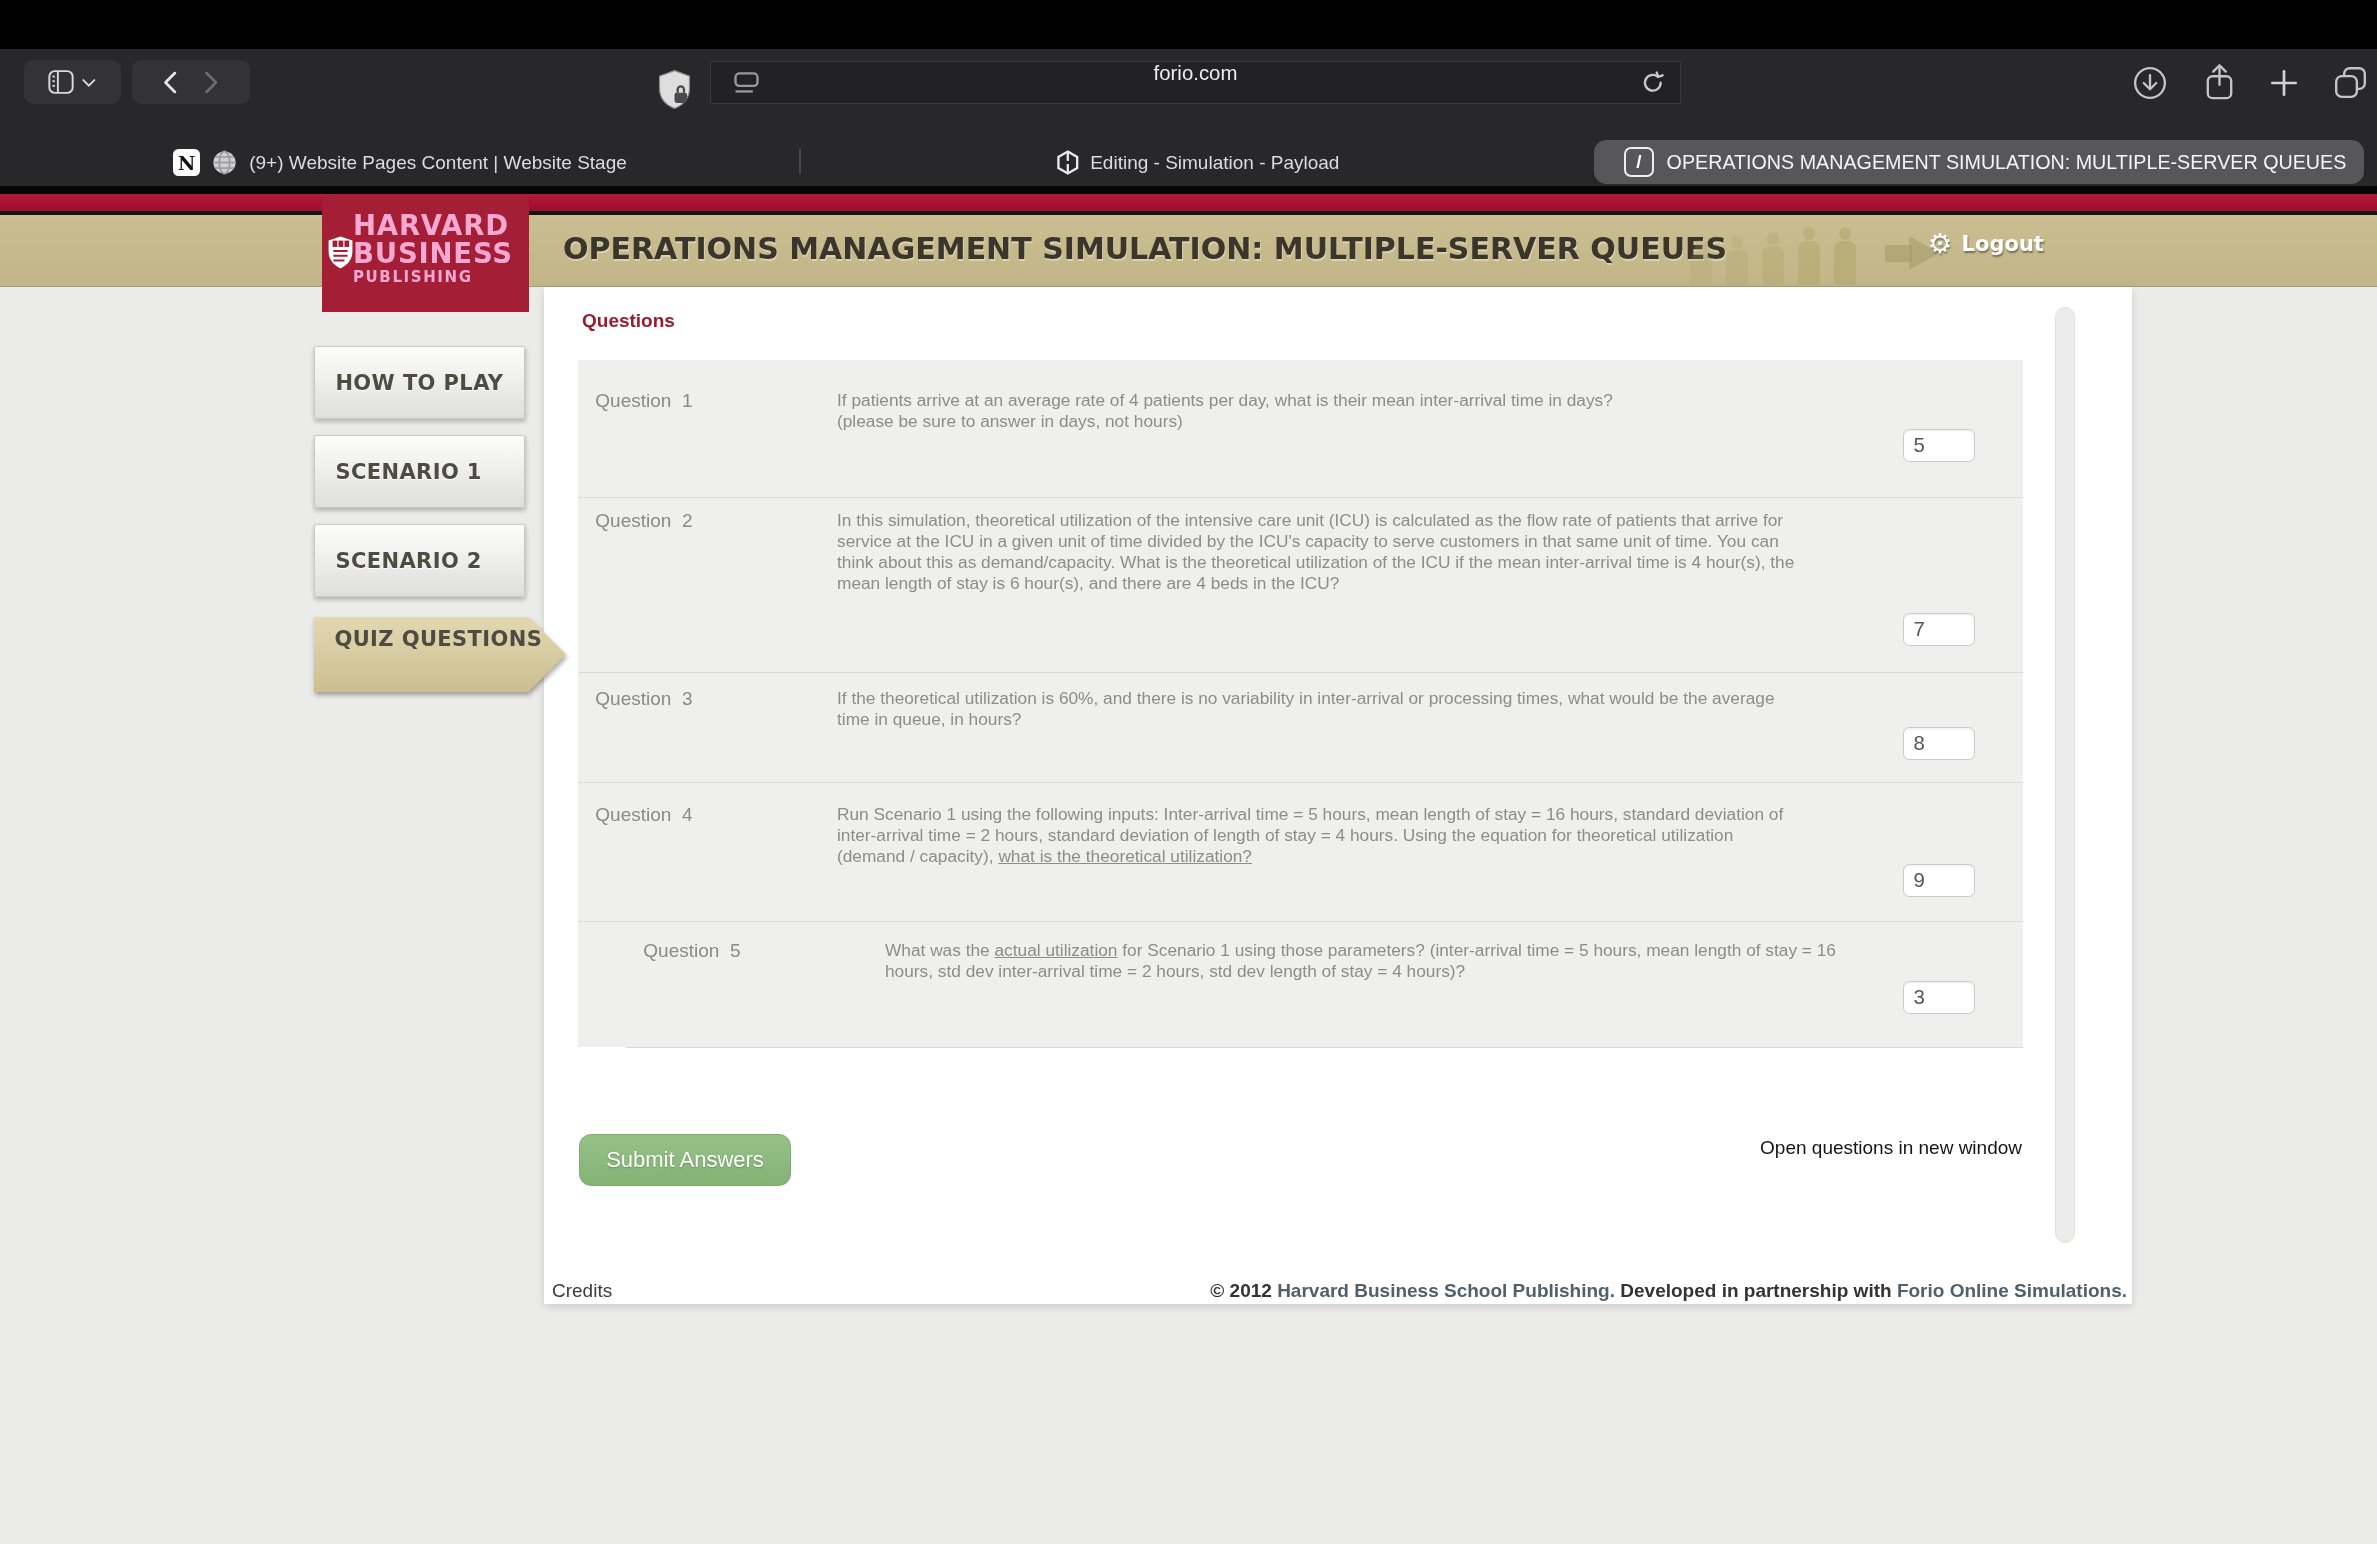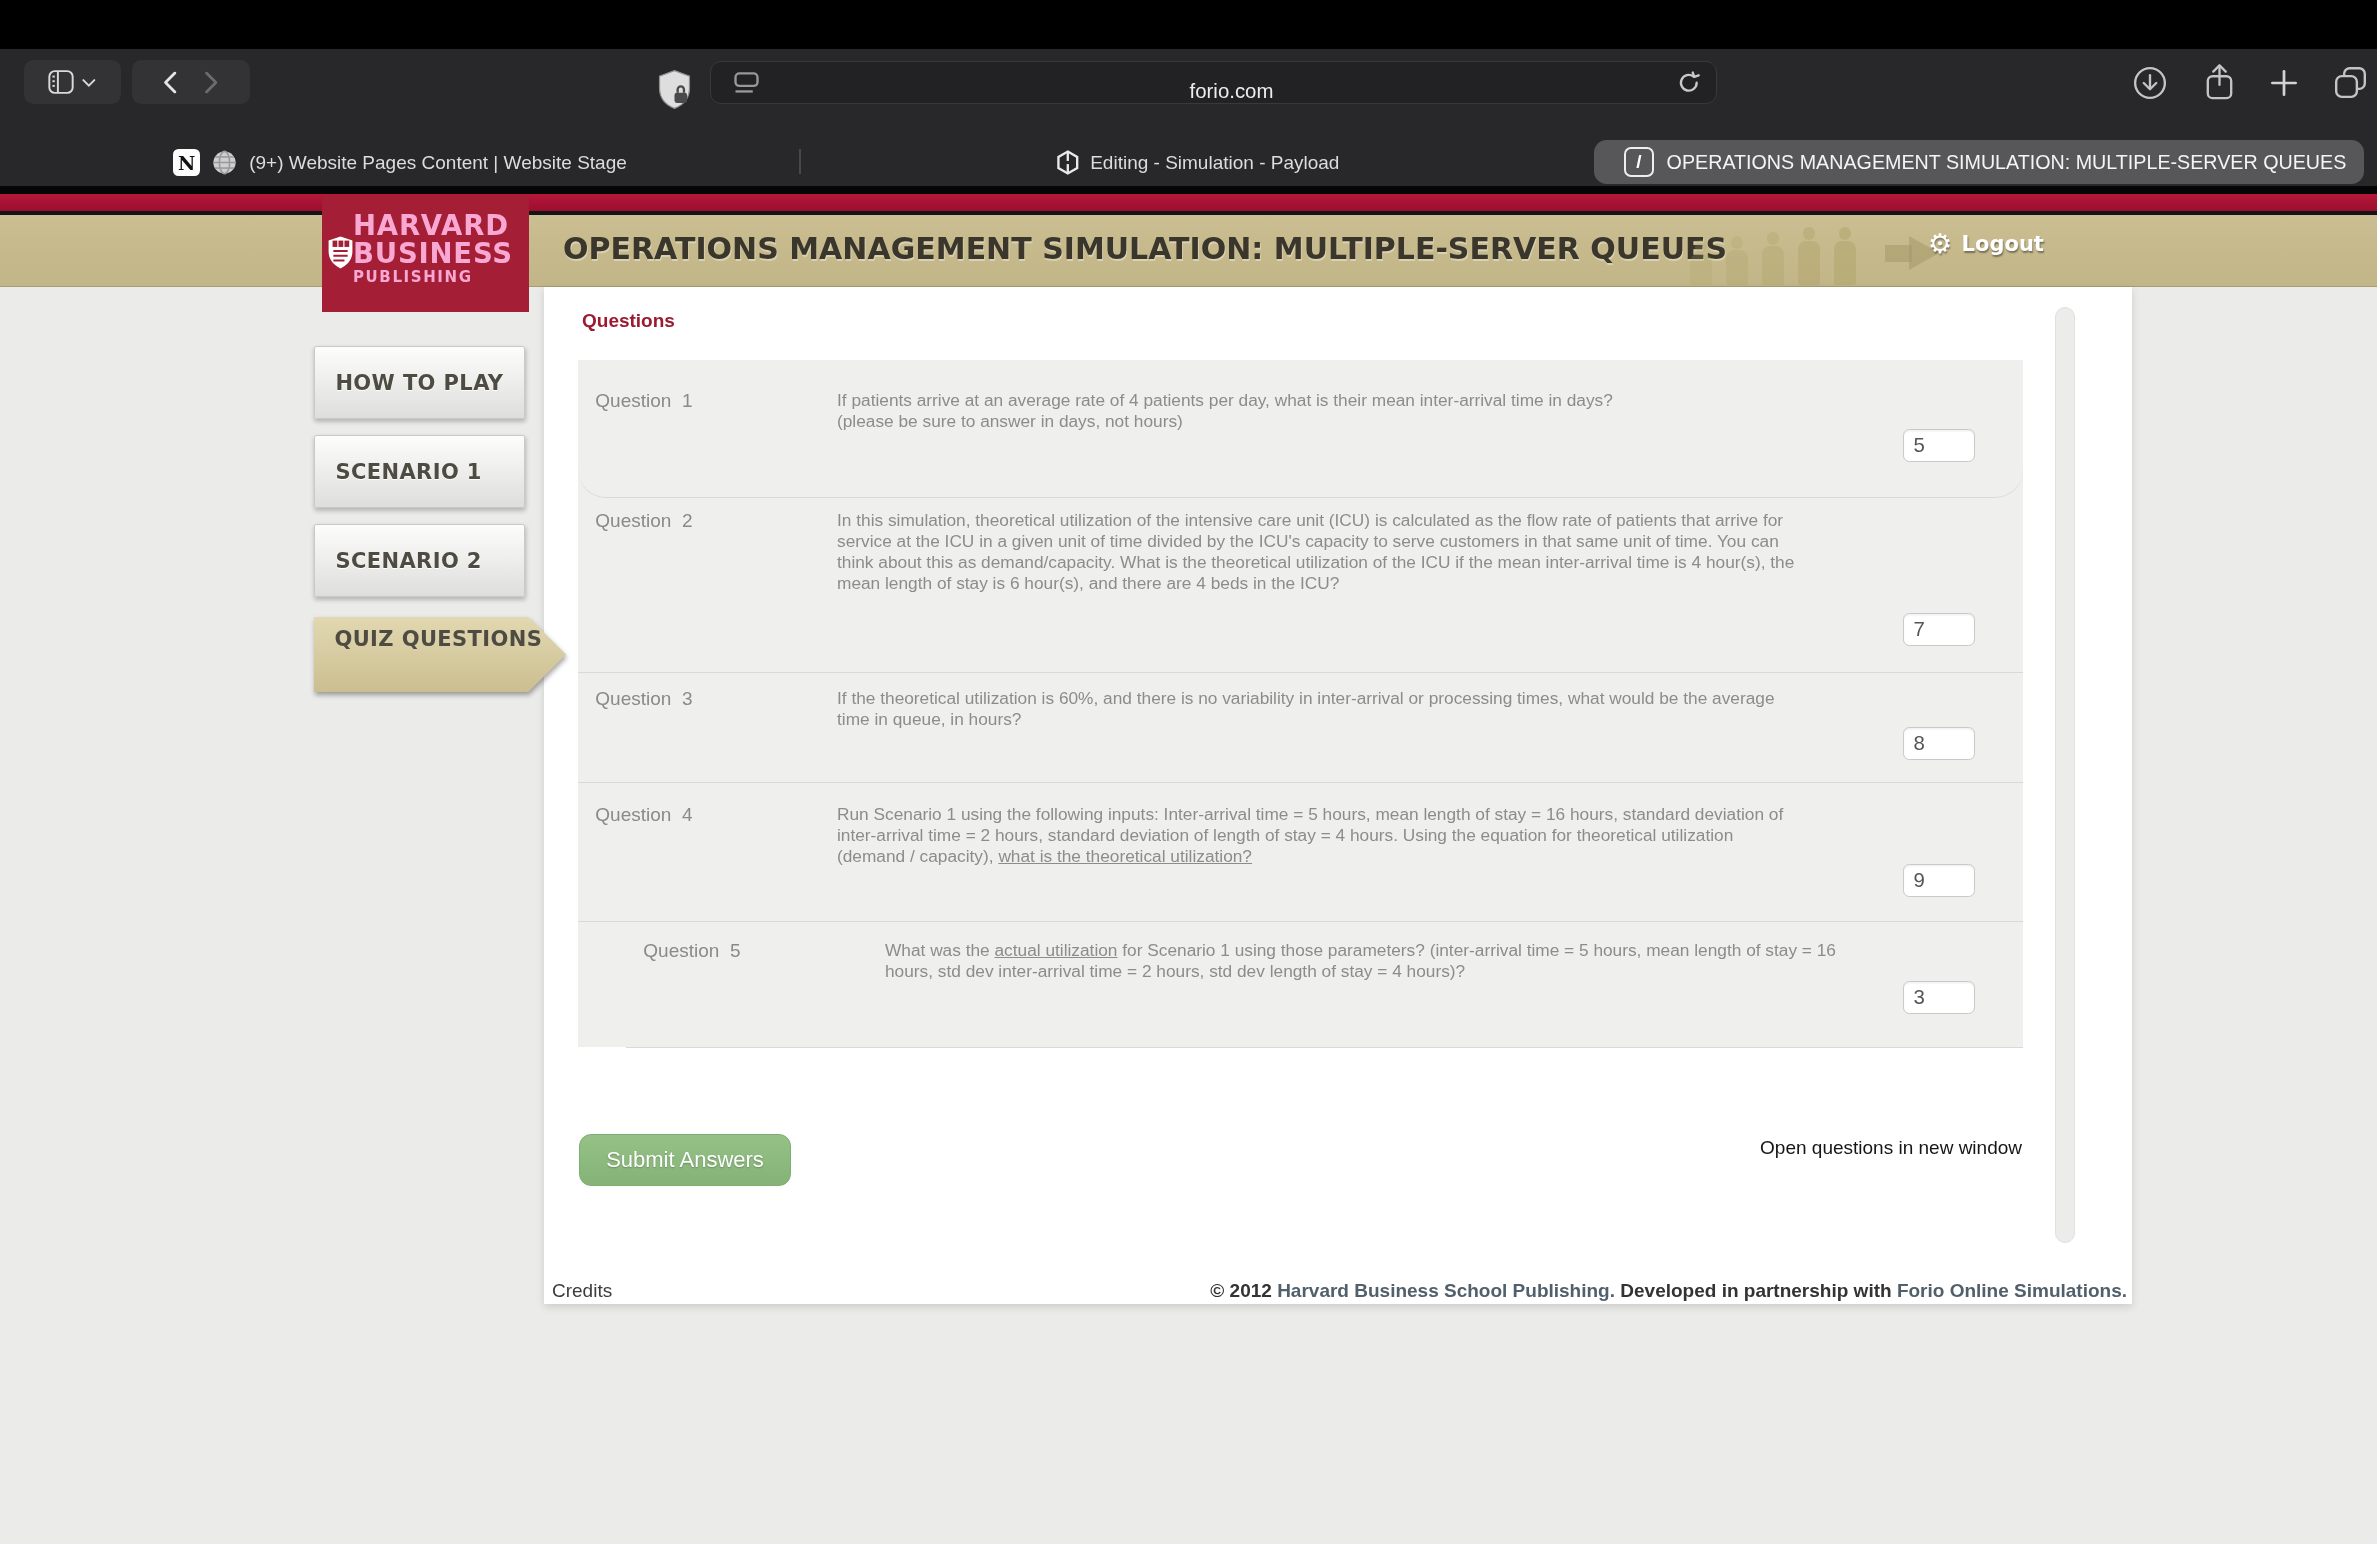--- a/index.html
+++ b/index.html
@@ -11,21 +11,21 @@
   .menubar{left:0;top:0;width:2377px;height:49px;background:#000;}
   .toolbar{left:0;top:49px;width:2377px;height:89px;background:#28282a;}
   .tabstrip{left:0;top:138px;width:2377px;height:49px;background:#28282a;}
   .chrome-gap{left:0;top:186px;width:2377px;height:7.9px;background:#050505;}
 
   .tb-btn{background:#333335;border-radius:9.4px;display:flex;align-items:center;justify-content:center;}
   .sidebar-btn{left:23.6px;top:60px;width:97px;height:44px;gap:6.3px;}
   .nav-group{left:132px;top:60px;width:118px;height:44px;gap:20.4px;}
   .shield-wrap{left:657px;top:69px;width:35px;height:41px;}
   .urlfield{left:710px;top:61px;width:969px;height:41px;background:#222224;border:0.8px solid #39393b;
-            border-radius:11px;display:flex;align-items:flex-end;padding-left:36px;}
+            border-radius:2px;display:flex;align-items:flex-start;}
   .url-left-icon{position:absolute;left:22px;top:9.4px;}
   .url-text{width:100%;text-align:center;color:#ededef;font-size:20.4px;}
   .refresh-icon{position:absolute;right:15.7px;top:8.6px;color:#c9c9cb;font-size:23.6px;}
   .right-icons{left:2132px;top:63px;width:236px;height:39px;display:flex;align-items:center;justify-content:space-between;}
 
   .tab{position:absolute;top:138px;height:49px;display:flex;align-items:center;justify-content:center;gap:11px;color:#dcdcdd;font-size:19px;}
   .tab1{left:0;width:800px;}
   .tab2{left:800px;width:795px;}
   .tab-divider{left:799px;top:149px;width:1.6px;height:25px;background:#48484a;}
   .tab-active{left:1594px;top:140px;width:770px;height:44px;background:#57575a;border-radius:12.6px;
@@ -65,21 +65,21 @@
   .quiz-tab{width:100%;height:100%;background:linear-gradient(#e2d8b1,#cbbe90);
             clip-path:polygon(0 0,85% 0,100% 50%,85% 100%,0 100%);
             font-family:"DejaVu Sans",sans-serif;font-weight:bold;font-size:21px;color:#4e4b42;letter-spacing:0.4px;
             padding:8.6px 0 0 20.4px;box-sizing:border-box;line-height:27.5px;cursor:pointer;}
 
   
   .panel{left:544px;top:287px;width:1588px;height:1017px;background:#fff;box-shadow:0 3.1px 7.9px rgba(0,0,0,0.13);}
   .q-heading{left:582px;top:310px;color:#9c1b30;font-weight:bold;font-size:19px;}
   .qbox{left:578px;top:360px;width:1445px;height:687px;background:#efefee;}
   .qrow{position:relative;box-sizing:border-box;border-bottom:1.6px solid #d9d9d7;}
-  .qrow.r1{height:138px;padding-top:30px;border-radius:28px;}
+  .qrow.r1{height:138px;padding-top:30px;}
   .qrow.r2{height:175px;padding-top:11.8px;}
   .qrow.r3{height:110px;padding-top:15px;}
   .qrow.r4{height:139px;padding-top:21px;}
   .qrow.r5{height:126px;padding-top:18px;margin-left:48px;}
   .qlabel{position:absolute;left:17.3px;color:#8a8a8a;font-size:19px;white-space:pre;}
   .qtext{margin-left:259px;width:967px;color:#8c8c8c;font-size:17.3px;line-height:21px;white-space:pre-wrap;}
   .qlink{text-decoration:underline;cursor:pointer;}
   .qinput{position:absolute;right:48px;width:72px;height:33px;box-sizing:border-box;background:#fff;
           border:1.6px solid #c9c9c9;border-radius:6.3px;font-size:20.4px;color:#555;padding:0 0 0 9.4px;
           font-family:"Liberation Sans",sans-serif;box-shadow:inset 0 1.6px 1.6px rgba(0,0,0,0.06);}

